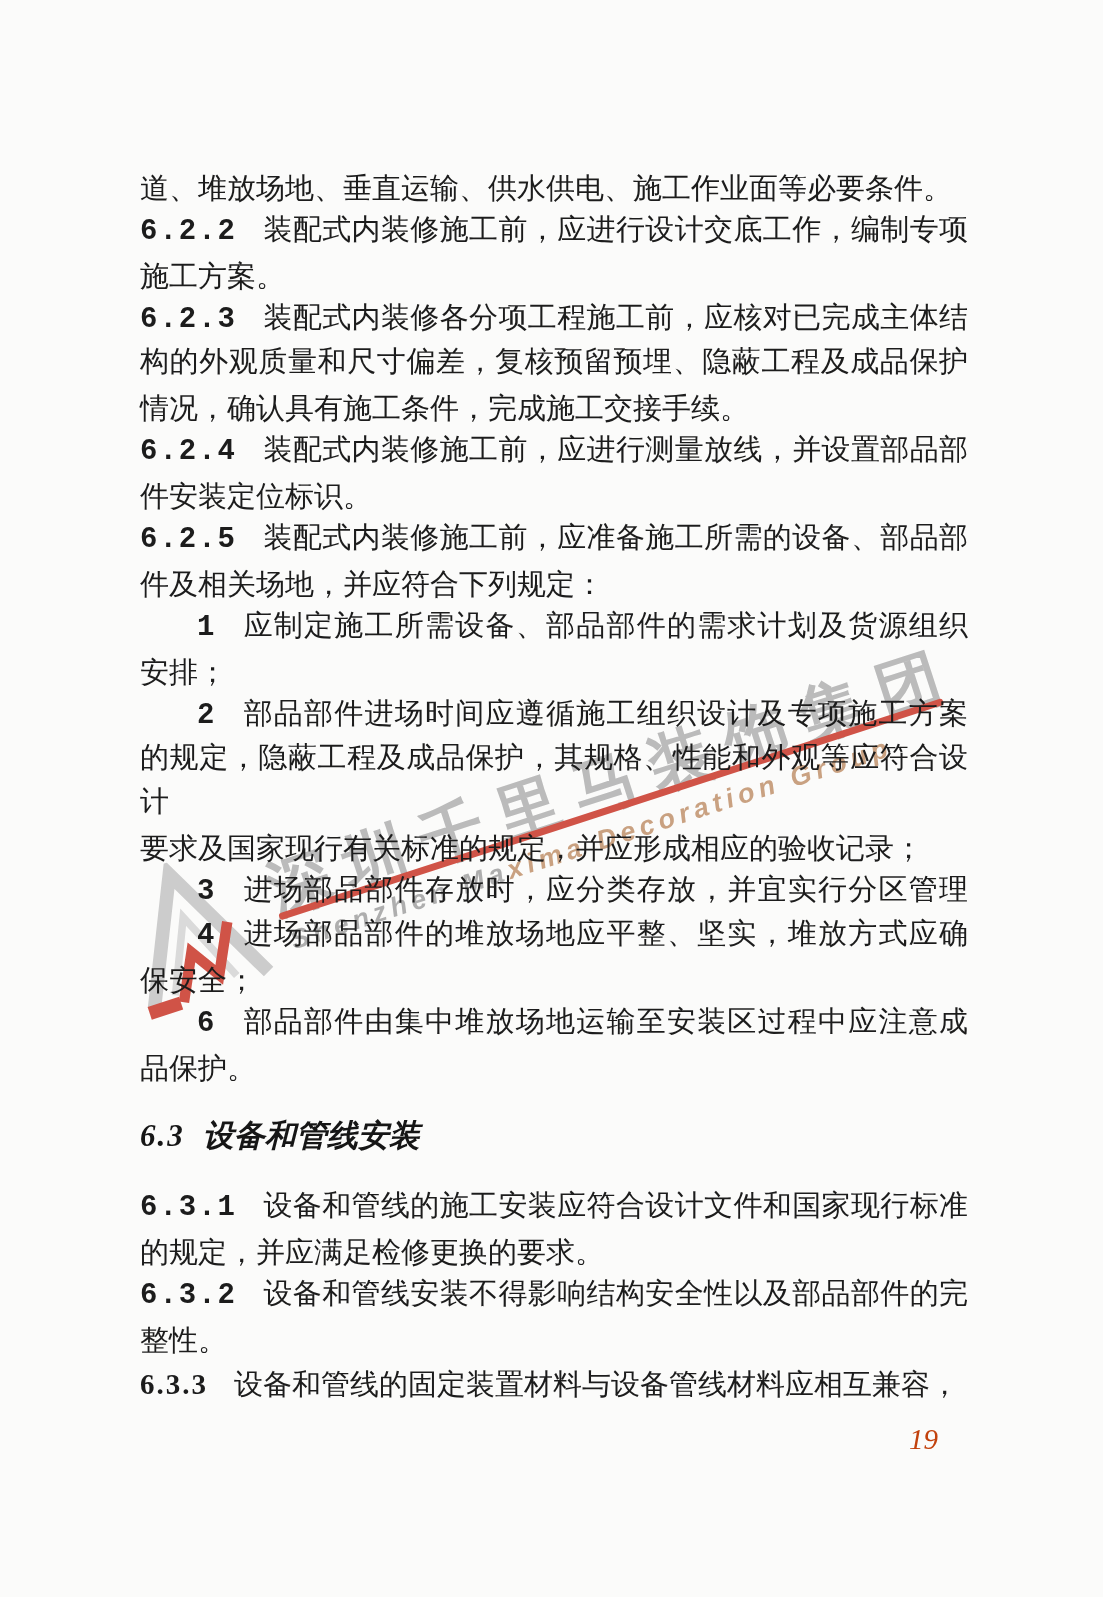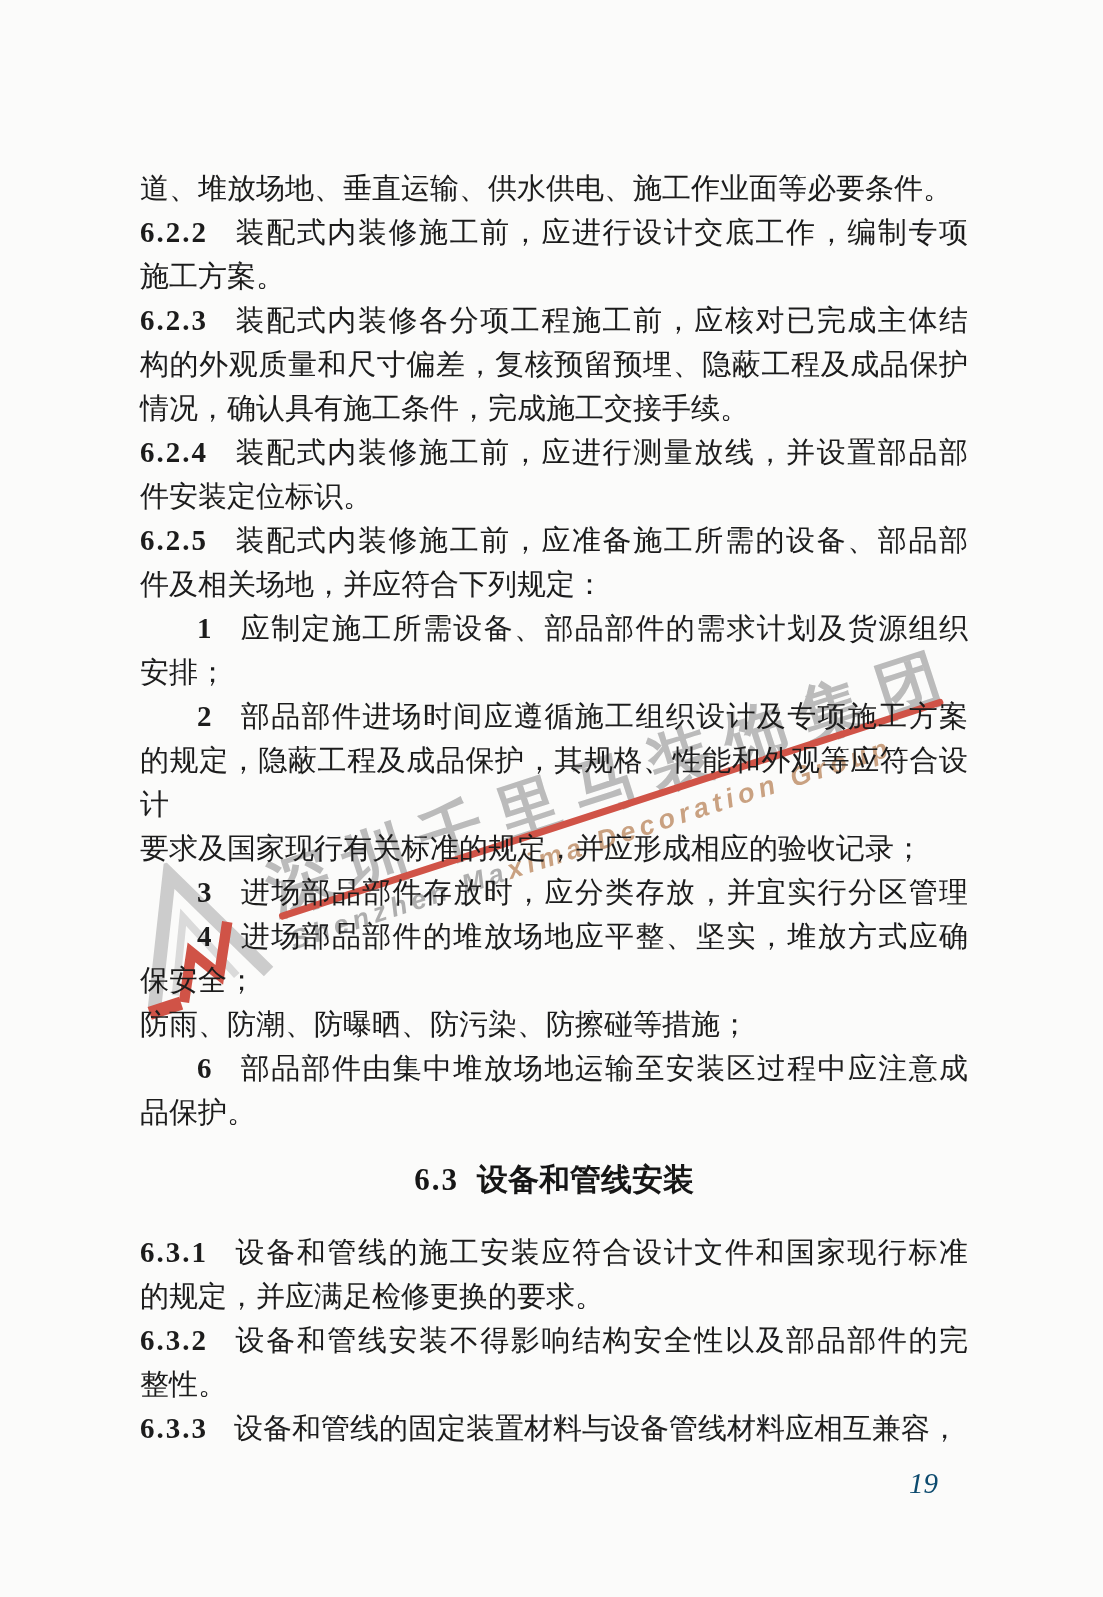--- a/index.html
+++ b/index.html
@@ -47,49 +47,51 @@
     padding:166px 89px 0 140px;
     width:828px;
     font-size:29px;line-height:44px;
     color:#1c1c1c;
   }
   .line{text-align:left;}
   .line.full{
     text-align:justify;
     text-align-last:justify;
     text-justify:inter-ideograph;
+    font-family:Liberation Mono, monospace;
   }
   .line.indent{text-indent:57px;}
   .num{
     font-weight:700;
     font-style:normal;
     letter-spacing:2px;
     margin-right:26px;
   }
   .heading{
-    text-align:center;
+    text-align:left;
     font-family:"Liberation Sans","DejaVu Sans",sans-serif;
     font-weight:700;
     font-size:31px;line-height:44px;
     margin:24px 0 28px 0;
     color:#161616;
+    font-style:italic;
   }
   .heading .hnum{
     font-family:"Liberation Serif","DejaVu Serif",serif;
     font-weight:700;
     letter-spacing:2px;
     margin-right:18px;
   }
   .page-number{
     margin-top:12px;
     text-align:right;
     padding-right:30px;
     font-style:italic;
     font-size:29px;line-height:42px;
-    color:#0c4a6e;
+    color:#c2410c;
   }
 </style>
 </head>
 <body>
 
 <div class="page">
 
   <div class="watermark">
     <svg class="wm-logo" viewBox="0 0 100 100" aria-hidden="true">
       <path d="M10 90 L47 8 L90 90" fill="none" stroke="#c9c9c9" stroke-width="9"></path>
@@ -117,21 +119,20 @@
         <div class="line full"><b class="num">6.2.5</b><span>装配式内装修施工前，应准备施工所需的设备、部品部</span></div>
         <div class="line"><span>件及相关场地，并应符合下列规定：</span></div>
         <div class="line full indent"><b class="num">1</b><span>应制定施工所需设备、部品部件的需求计划及货源组织</span></div>
         <div class="line"><span>安排；</span></div>
         <div class="line full indent"><b class="num">2</b><span>部品部件进场时间应遵循施工组织设计及专项施工方案</span></div>
         <div class="line full"><span>的规定，隐蔽工程及成品保护，其规格、性能和外观等应符合设计</span></div>
         <div class="line"><span>要求及国家现行有关标准的规定，并应形成相应的验收记录；</span></div>
         <div class="line full indent"><b class="num">3</b><span>进场部品部件存放时，应分类存放，并宜实行分区管理</span></div>
         <div class="line full indent"><b class="num">4</b><span>进场部品部件的堆放场地应平整、坚实，堆放方式应确</span></div>
         <div class="line"><span>保安全；</span></div>
-        <div class="line"><span>防雨、防潮、防曝晒、防污染、防擦碰等措施；</span></div>
         <div class="line full indent"><b class="num">6</b><span>部品部件由集中堆放场地运输至安装区过程中应注意成</span></div>
         <div class="line"><span>品保护。</span></div>
         <div class="heading"><span class="hnum">6.3</span><span>设备和管线安装</span></div>
         <div class="line full"><b class="num">6.3.1</b><span>设备和管线的施工安装应符合设计文件和国家现行标准</span></div>
         <div class="line"><span>的规定，并应满足检修更换的要求。</span></div>
         <div class="line full"><b class="num">6.3.2</b><span>设备和管线安装不得影响结构安全性以及部品部件的完</span></div>
         <div class="line"><span>整性。</span></div>
         <div class="line"><b class="num">6.3.3</b><span>设备和管线的固定装置材料与设备管线材料应相互兼容，</span></div>
       </div>
     <div class="page-number">19</div>

